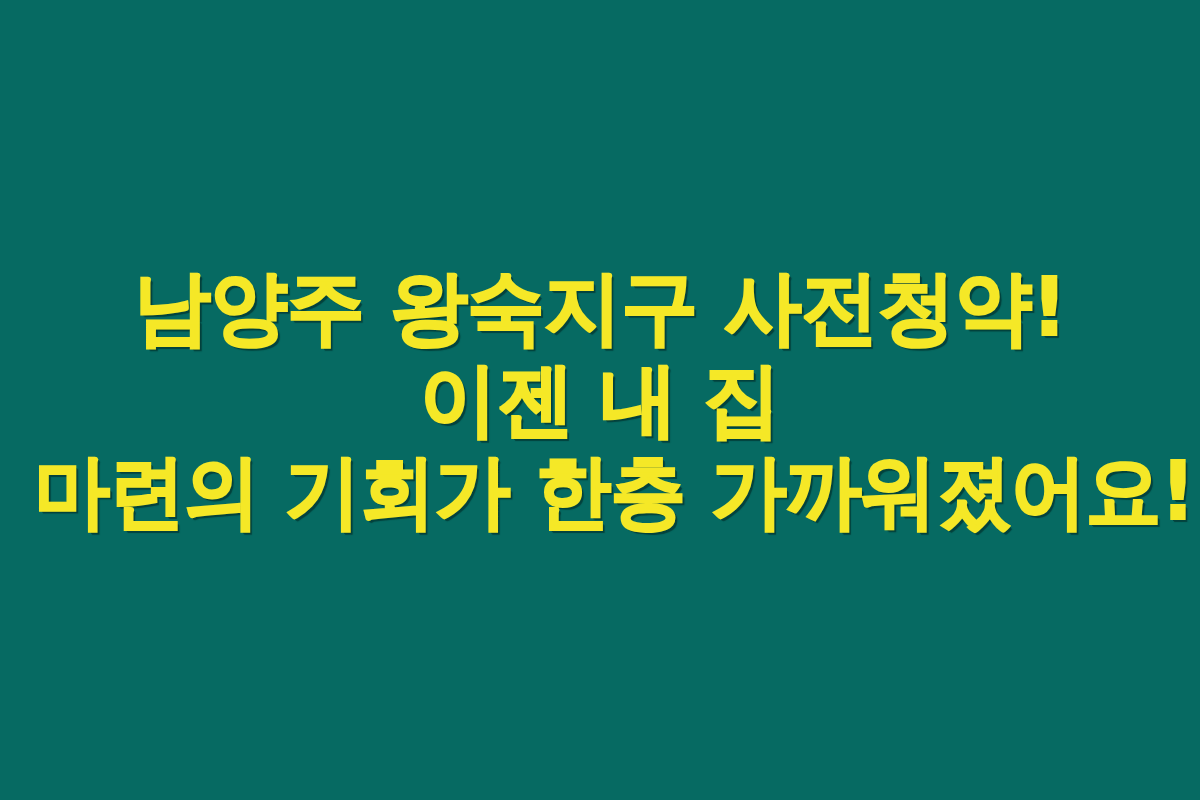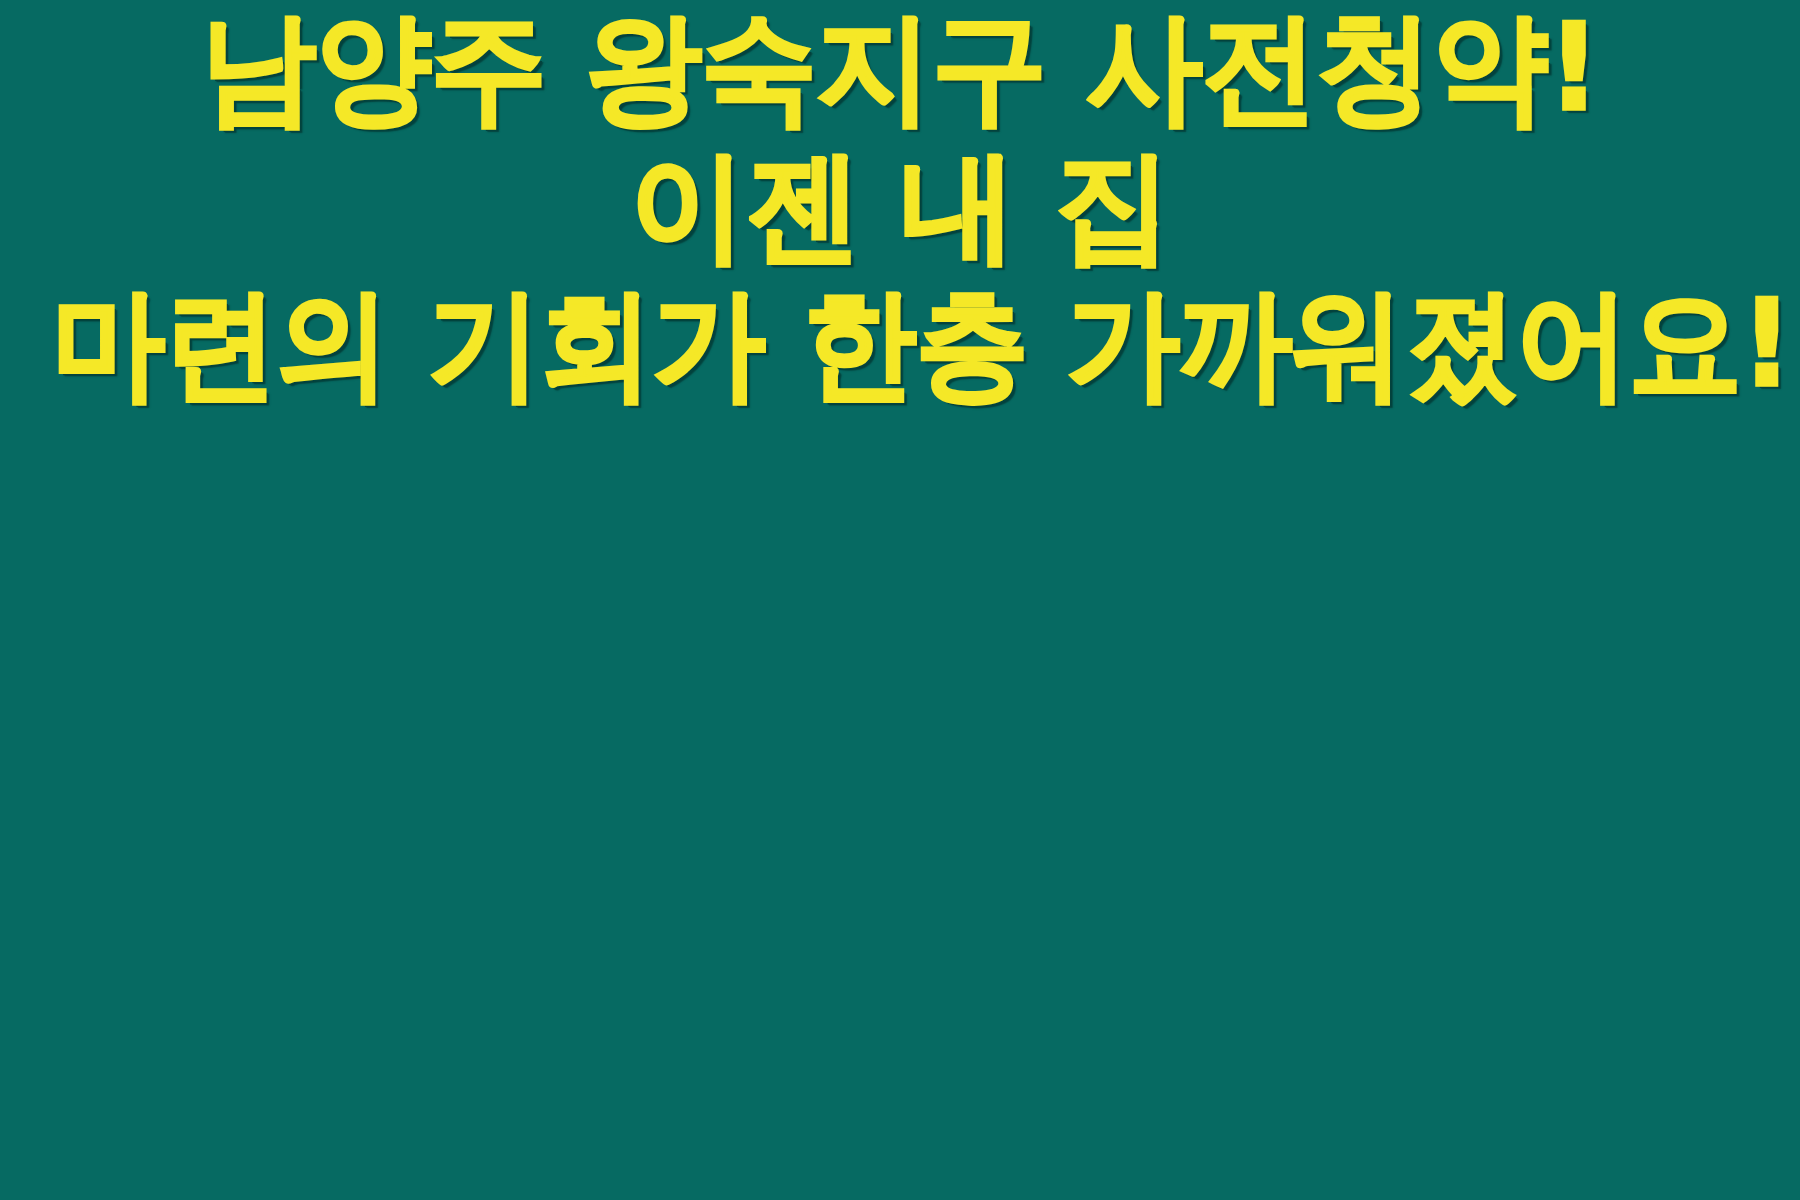--- a/index.html
+++ b/index.html
@@ -16,20 +16,21 @@
   }
 
   #banner {
     position: relative;
     width: 1200px;
     height: 800px;
     box-sizing: border-box;
     display: flex;
     flex-direction: column;
     align-items: center;
+    justify-content: center;
     background: #066a62;
     overflow: hidden;
   }
 
   #headline-block {
     position: relative;
     width: 100%;
     display: flex;
     flex-direction: column;
     align-items: center;

